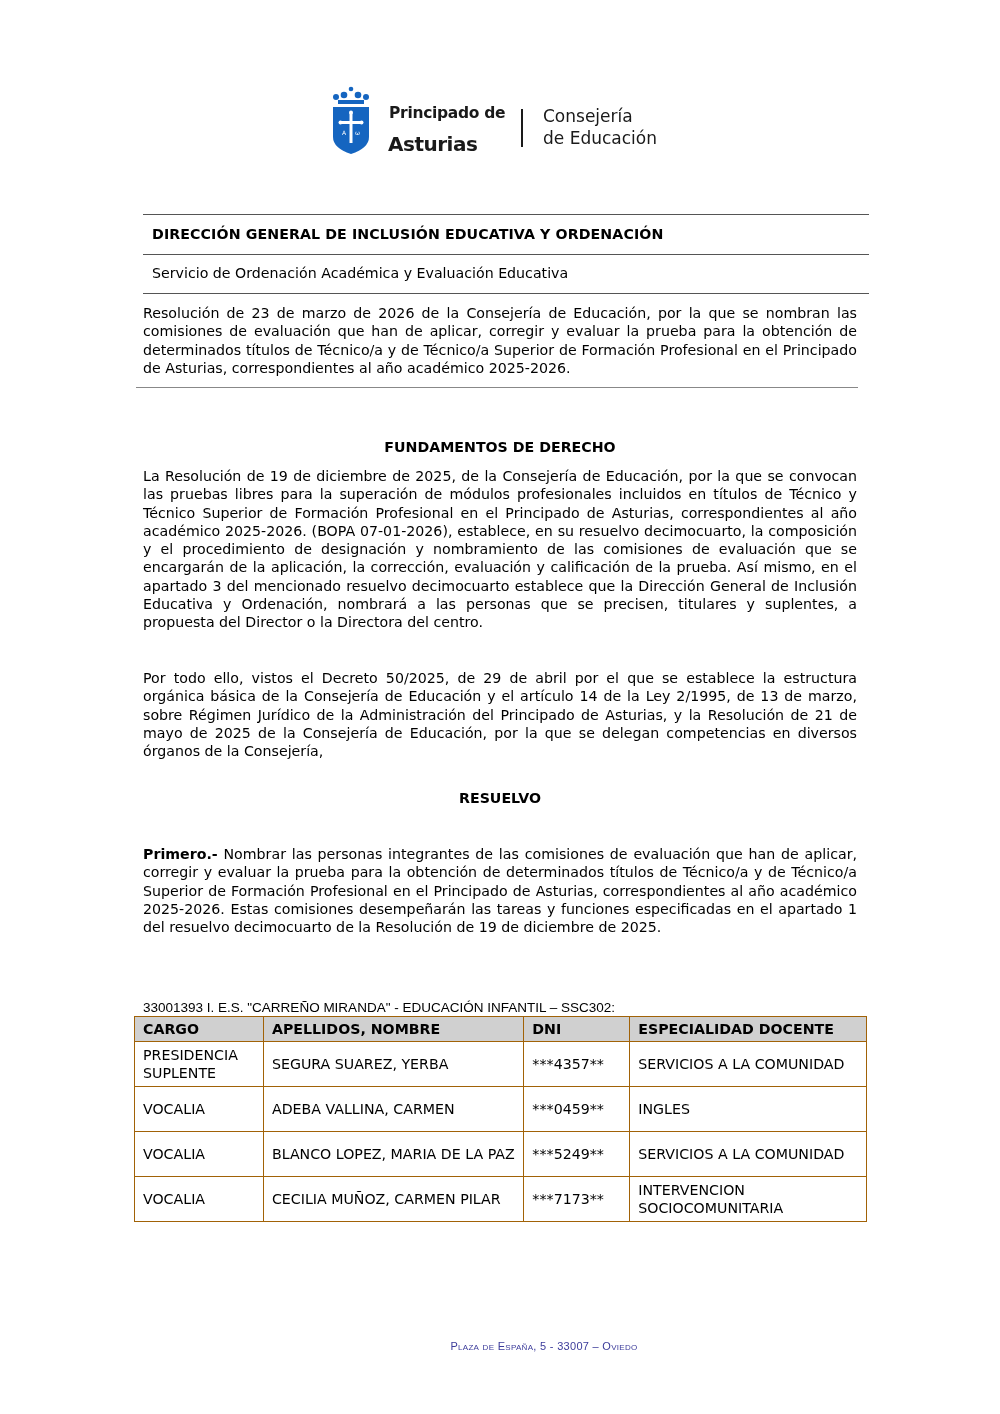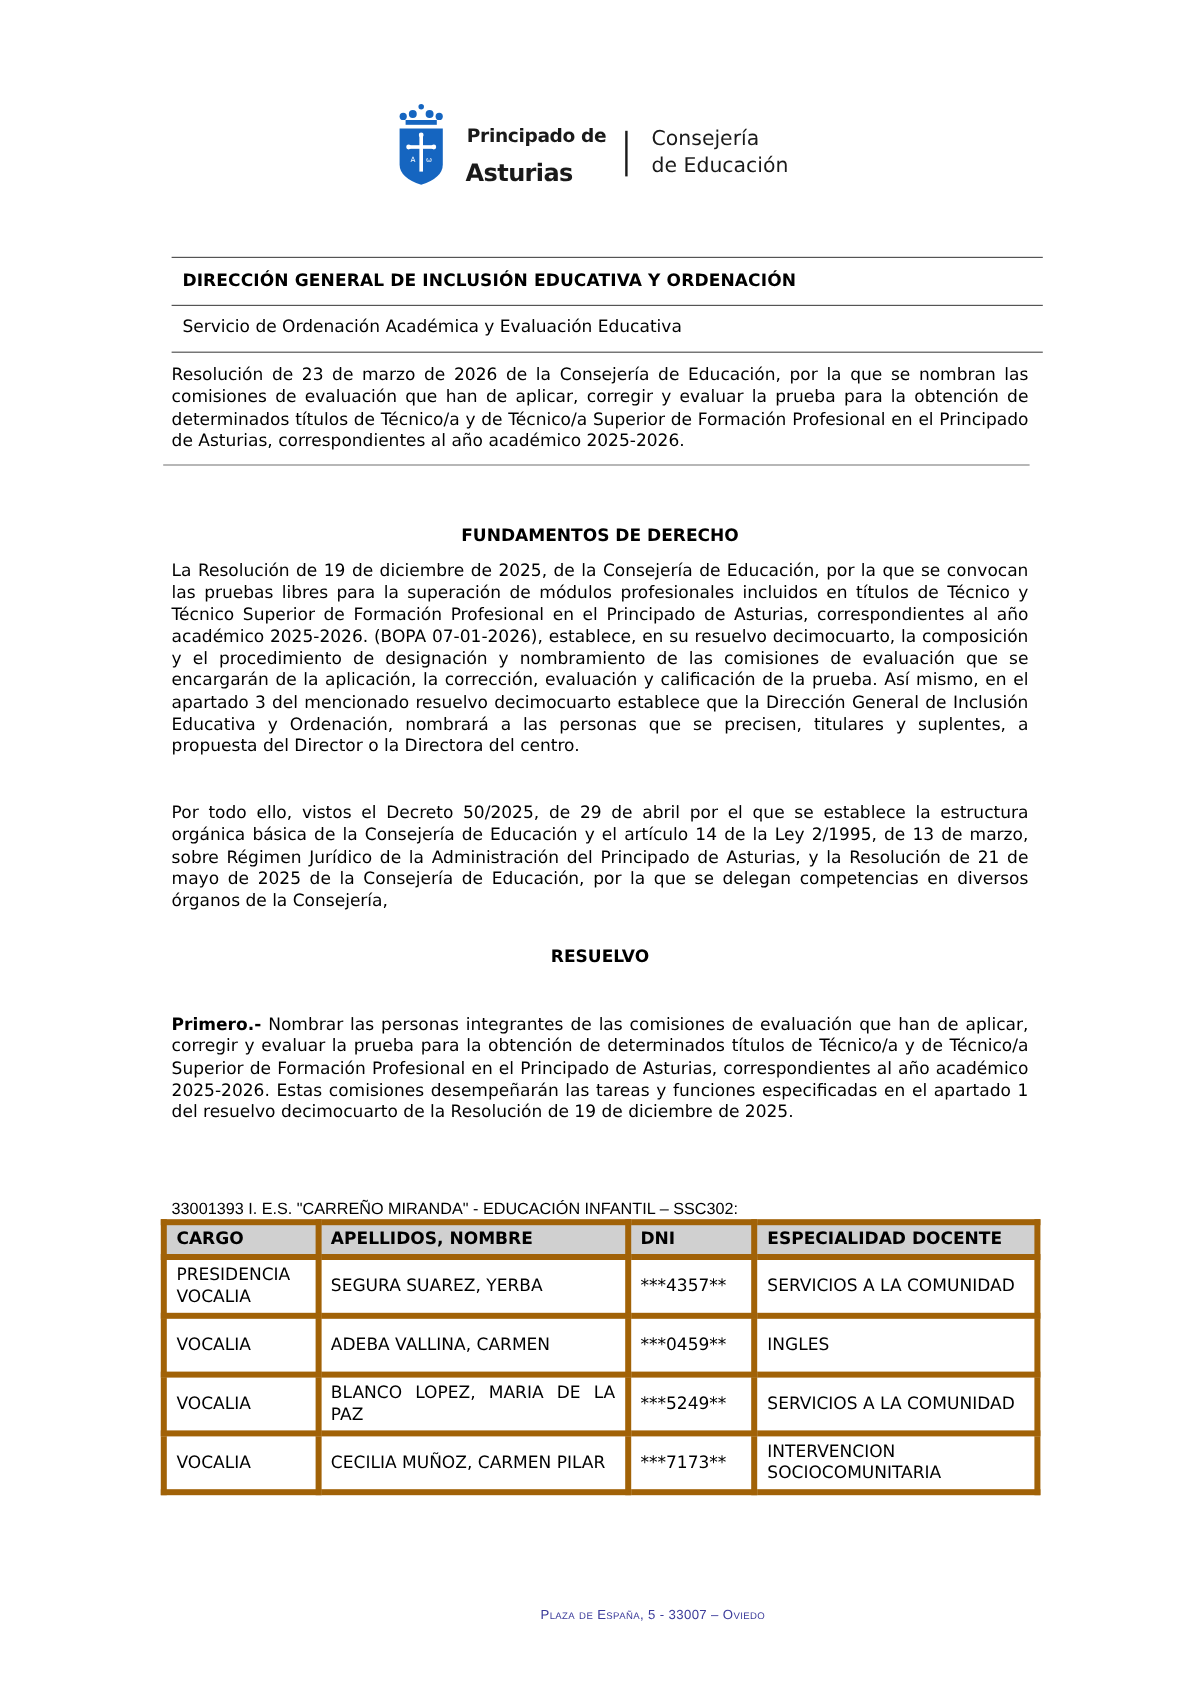--- a/index.html
+++ b/index.html
@@ -15,21 +15,21 @@
 
   .hr { position:absolute; height:1px; background:#555; }
   .hdr1 { position:absolute; left:152px; top:226px; font-weight:bold; font-size:14.2px; letter-spacing:0.1px; }
   .hdr2 { position:absolute; left:152px; top:265px; font-weight:normal; font-size:14.2px; }
 
   .para { position:absolute; left:143px; width:714px; font-size:14.2px; line-height:18.3px; text-align:justify; }
   .heading { position:absolute; left:143px; width:714px; text-align:center; font-weight:bold; font-size:14.2px; }
 
   .tbl-caption { position:absolute; left:143px; top:1000px; font-family:"Liberation Sans", sans-serif; font-size:13.5px; }
   table.comm { position:absolute; left:134px; top:1016px; width:733px; border-collapse:collapse; font-size:14.2px; }
-  table.comm th, table.comm td { border:5px solid #a16207; padding:1px 8px; vertical-align:middle; line-height:18px; }
+  table.comm th, table.comm td { border:1px solid #a16207; padding:1px 8px; vertical-align:middle; line-height:18px; }
   table.comm th { background:#d0d0d0; text-align:left; font-weight:bold; height:22px; }
   table.comm td { height:42px; }
   table.comm td.j { text-align:justify; text-align-last:left; }
   .footer { position:absolute; left:0; width:1000px; top:1340px; text-align:center; font-family:Liberation Sans, sans-serif; font-size:11px; color:#3b3b9a; font-variant:small-caps; letter-spacing:0.3px;padding-left:44px; }
 </style>
 </head>
 <body>
 
 <div class="logo">
   <svg class="shield" viewBox="0 0 40 70">
@@ -82,21 +82,21 @@
   <thead>
     <tr>
       <th>CARGO</th>
       <th>APELLIDOS, NOMBRE</th>
       <th>DNI</th>
       <th>ESPECIALIDAD DOCENTE</th>
     </tr>
   </thead>
   <tbody>
     <tr>
-      <td>PRESIDENCIA VOCALIA</td>
+      <td>PRESIDENCIA SUPLENTE</td>
       <td class="j">SEGURA SUAREZ, YERBA</td>
       <td>***4357**</td>
       <td class="j">SERVICIOS A LA COMUNIDAD</td>
     </tr>
     <tr>
       <td>VOCALIA</td>
       <td class="j">ADEBA VALLINA, CARMEN</td>
       <td>***0459**</td>
       <td class="j">INGLES</td>
     </tr>

